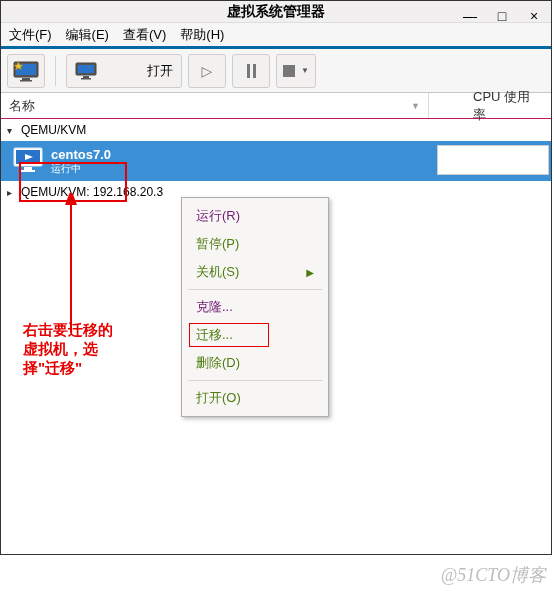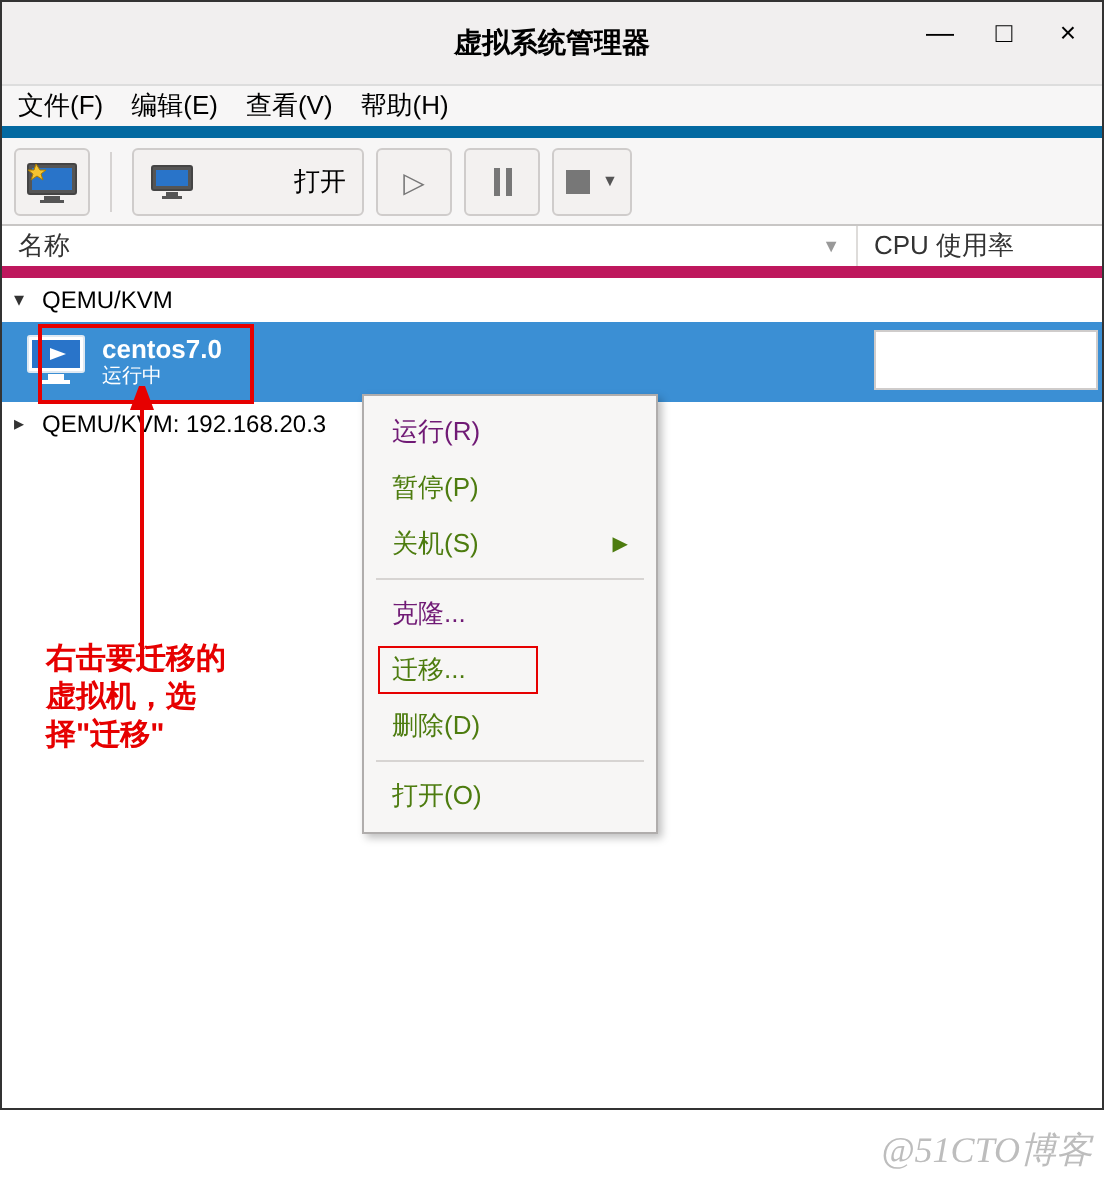--- a/index.html
+++ b/index.html
@@ -14,21 +14,21 @@
   }
   .frame {
     border: 1px solid #333;
     width: 552px;
     height: 555px;
     position: relative;
     background: #fff;
   }
   
   .titlebar {
-    height: 42px;
+    height: 22px;
     background: #f1efef;
     border-bottom: 1px solid #ddd;
     display: flex;
     align-items: center;
     justify-content: center;
     position: relative;
   }
   .titlebar .title { font-weight: bold; font-size: 14px; }
   .win-controls {
     position: absolute;
@@ -40,21 +40,21 @@
   }
   .win-controls span { width: 22px; text-align: center; font-size: 14px; cursor: default; }
   
   .menubar {
     height: 26px;
     background: #f7f6f6;
     display: flex;
     align-items: center;
     padding: 0 8px;
     gap: 14px;
-    border-bottom: 6px solid #0369a1;
+    border-bottom: 3px solid #0369a1;
   }
   .menubar .mitem { font-size: 13px; }
   
   .toolbar {
     height: 44px;
     background: #f7f6f6;
     border-bottom: 1px solid #c8c6c5;
     display: flex;
     align-items: center;
     padding: 0 6px;
@@ -82,21 +82,22 @@
   .open-label { font-size: 13px; margin-left: 44px; }
   .dd-arr { font-size: 8px; color: #555; margin-left: 2px; }
   .play-ico { color:#777; font-size:14px; }
   .pause-ico { color:#777; display:inline-flex; gap:3px; }
   .pause-ico span { display:inline-block; width:3px; height:14px; background:#777; }
   .stop-ico { display:inline-block; width:12px; height:12px; background:#777; }
   
   .colheader {
     height: 26px;
     display: flex;
-    border-bottom: 6px solid #be185d;
+    border-bottom: 1px solid #be185d;
+    gap: 36px;
   }
   .colheader .col {
     display: flex; align-items: center; padding: 0 8px;
     font-size: 13px; color: #333; justify-content: space-between;
   }
   .col-name { flex: 0 0 428px; border-right: 1px solid #dedcda; }
   .col-cpu { flex: 1; }
   .sort-arr { font-size: 9px; color:#999; }
   
   .tree { position: relative; }

